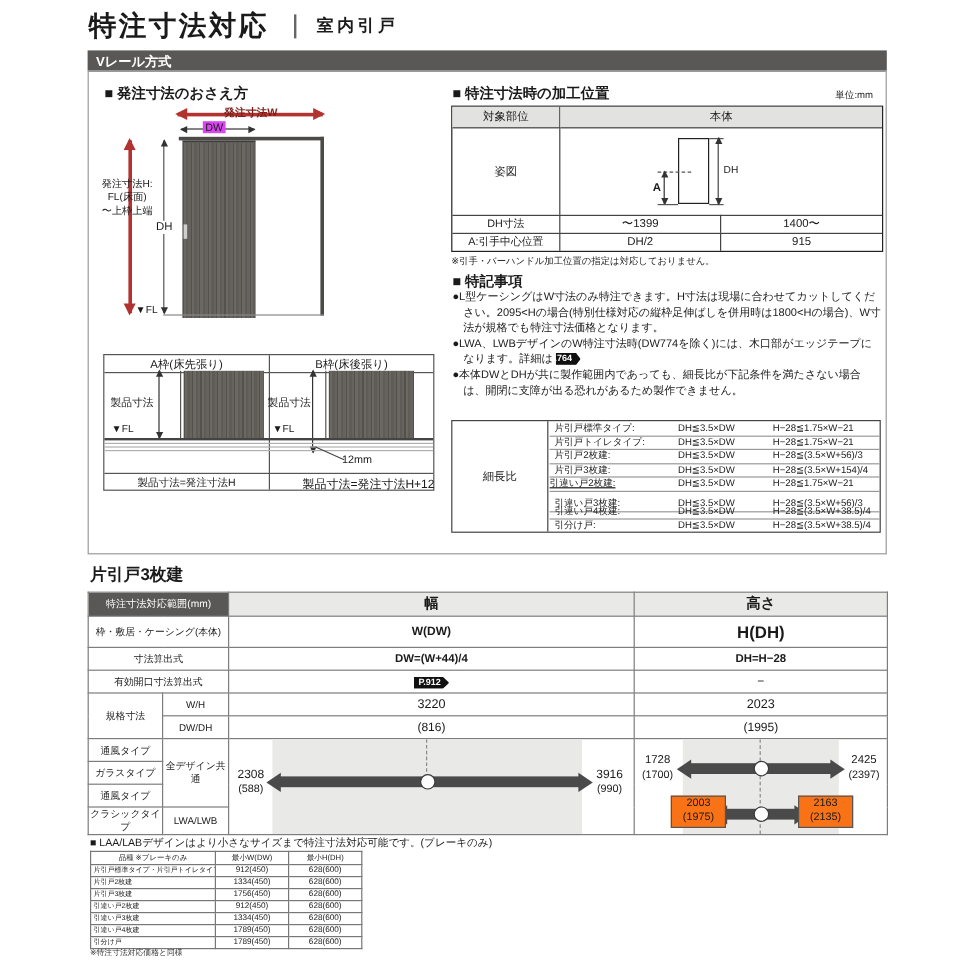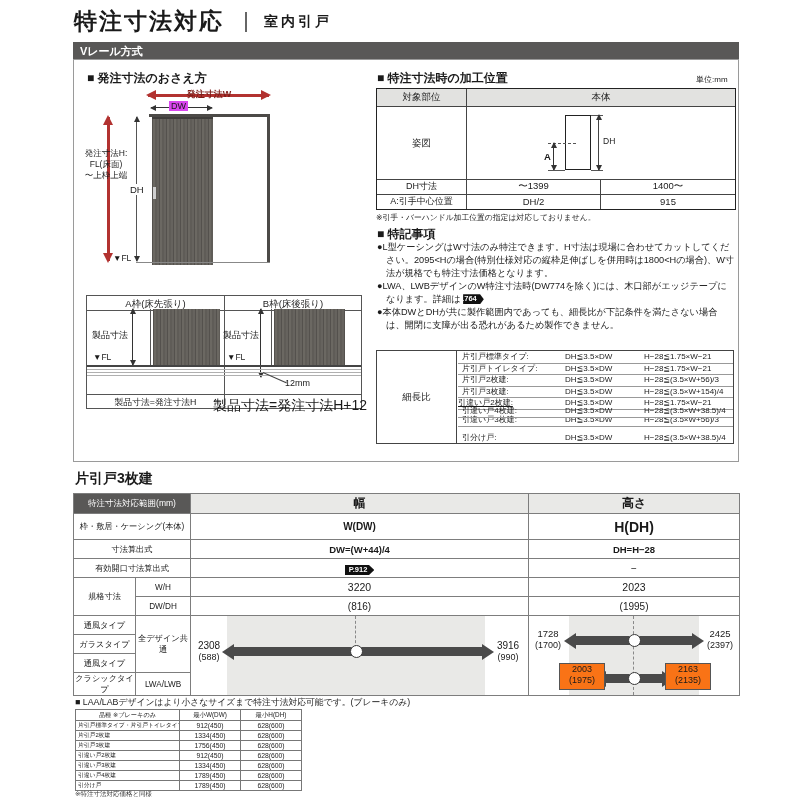--- a/index.html
+++ b/index.html
@@ -114,21 +114,21 @@
     <div class="abs" style="left:0;top:69px;width:274px;height:1.5px;background:#444;"></div>
     <div class="abs" style="left:0;top:73px;width:274px;height:1px;background:#b0b0b0;"></div>
     <div class="abs" style="left:0;top:76px;width:274px;height:1px;background:#b0b0b0;"></div>
     <div class="abs" style="left:0;top:79px;width:274px;height:1px;background:#b0b0b0;"></div>
 
     <div class="leader" style="left:176px;top:76px;width:26px;transform:rotate(24deg);"></div>
     <div class="abs nw" style="left:198px;top:82px;font-size:9px;">12mm</div>
 
     <div class="abs" style="left:0;top:98px;width:274px;height:1px;background:#555;"></div>
     <div class="abs ctr nw" style="left:0;top:101px;width:137px;font-size:8.8px;">製品寸法=発注寸法H</div>
-    <div class="abs ctr nw" style="left:126px;top:101px;width:136px;font-size:14px;">製品寸法=発注寸法H+12</div>
+    <div class="abs ctr nw" style="left:152px;top:101px;width:136px;font-size:10px;">製品寸法=発注寸法H+12</div>
   </div>
 
   <div class="abs sec-head nw" style="left:303px;top:10px;">■ 特注寸法時の加工位置</div>
   <div class="abs nw" style="left:622px;top:14px;font-size:8px;">単位:mm</div>
 
   <div class="mtab" style="left:302px;top:28px;width:358px;height:120px;">
     <div class="cell hdr" style="left:0;top:0;width:90px;height:18px;font-size:9.5px;border-right:1px solid #444;border-bottom:1px solid #444;">対象部位</div>
     <div class="cell hdr" style="left:90px;top:0;width:268px;height:18px;font-size:9.5px;border-bottom:1px solid #444;">本体</div>
 
     <div class="cell" style="left:0;top:18px;width:90px;height:72px;font-size:9.5px;border-right:1px solid #444;">姿図</div>
@@ -190,21 +190,21 @@
       <div class="abs nw" style="left:0;top:46px;width:275px;height:11.5px;border-bottom:0.75px solid #999;font-size:8px;line-height:11.5px;">
           <span class="abs" style="left:0;text-decoration:underline;">引違い戸2枚建:</span>
           <span class="abs" style="left:107px;">DH≦3.5×DW</span>
           <span class="abs" style="left:186px;">H−28≦1.75×W−21</span>
         </div>
       <div class="abs nw" style="left:0;top:63px;width:275px;height:11.5px;border-bottom:0.75px solid #999;font-size:8px;line-height:11.5px;">
           <span class="abs" style="left:4px;">引違い戸3枚建:</span>
           <span class="abs" style="left:107px;">DH≦3.5×DW</span>
           <span class="abs" style="left:186px;">H−28≦(3.5×W+56)/3</span>
         </div>
-      <div class="abs nw" style="left:0;top:54px;width:275px;height:11.5px;border-bottom:0.75px solid #999;font-size:8px;line-height:11.5px;">
+      <div class="abs nw" style="left:0;top:69px;width:275px;height:11.5px;border-bottom:0.75px solid #999;font-size:8px;line-height:11.5px;">
           <span class="abs" style="left:4px;">引違い戸4枚建:</span>
           <span class="abs" style="left:107px;">DH≦3.5×DW</span>
           <span class="abs" style="left:186px;">H−28≦(3.5×W+38.5)/4</span>
         </div>
       <div class="abs nw" style="left:0;top:80.5px;width:275px;height:11.5px;font-size:8px;line-height:11.5px;">
           <span class="abs" style="left:4px;">引分け戸:</span>
           <span class="abs" style="left:107px;">DH≦3.5×DW</span>
           <span class="abs" style="left:186px;">H−28≦(3.5×W+38.5)/4</span>
         </div>
     </div>

